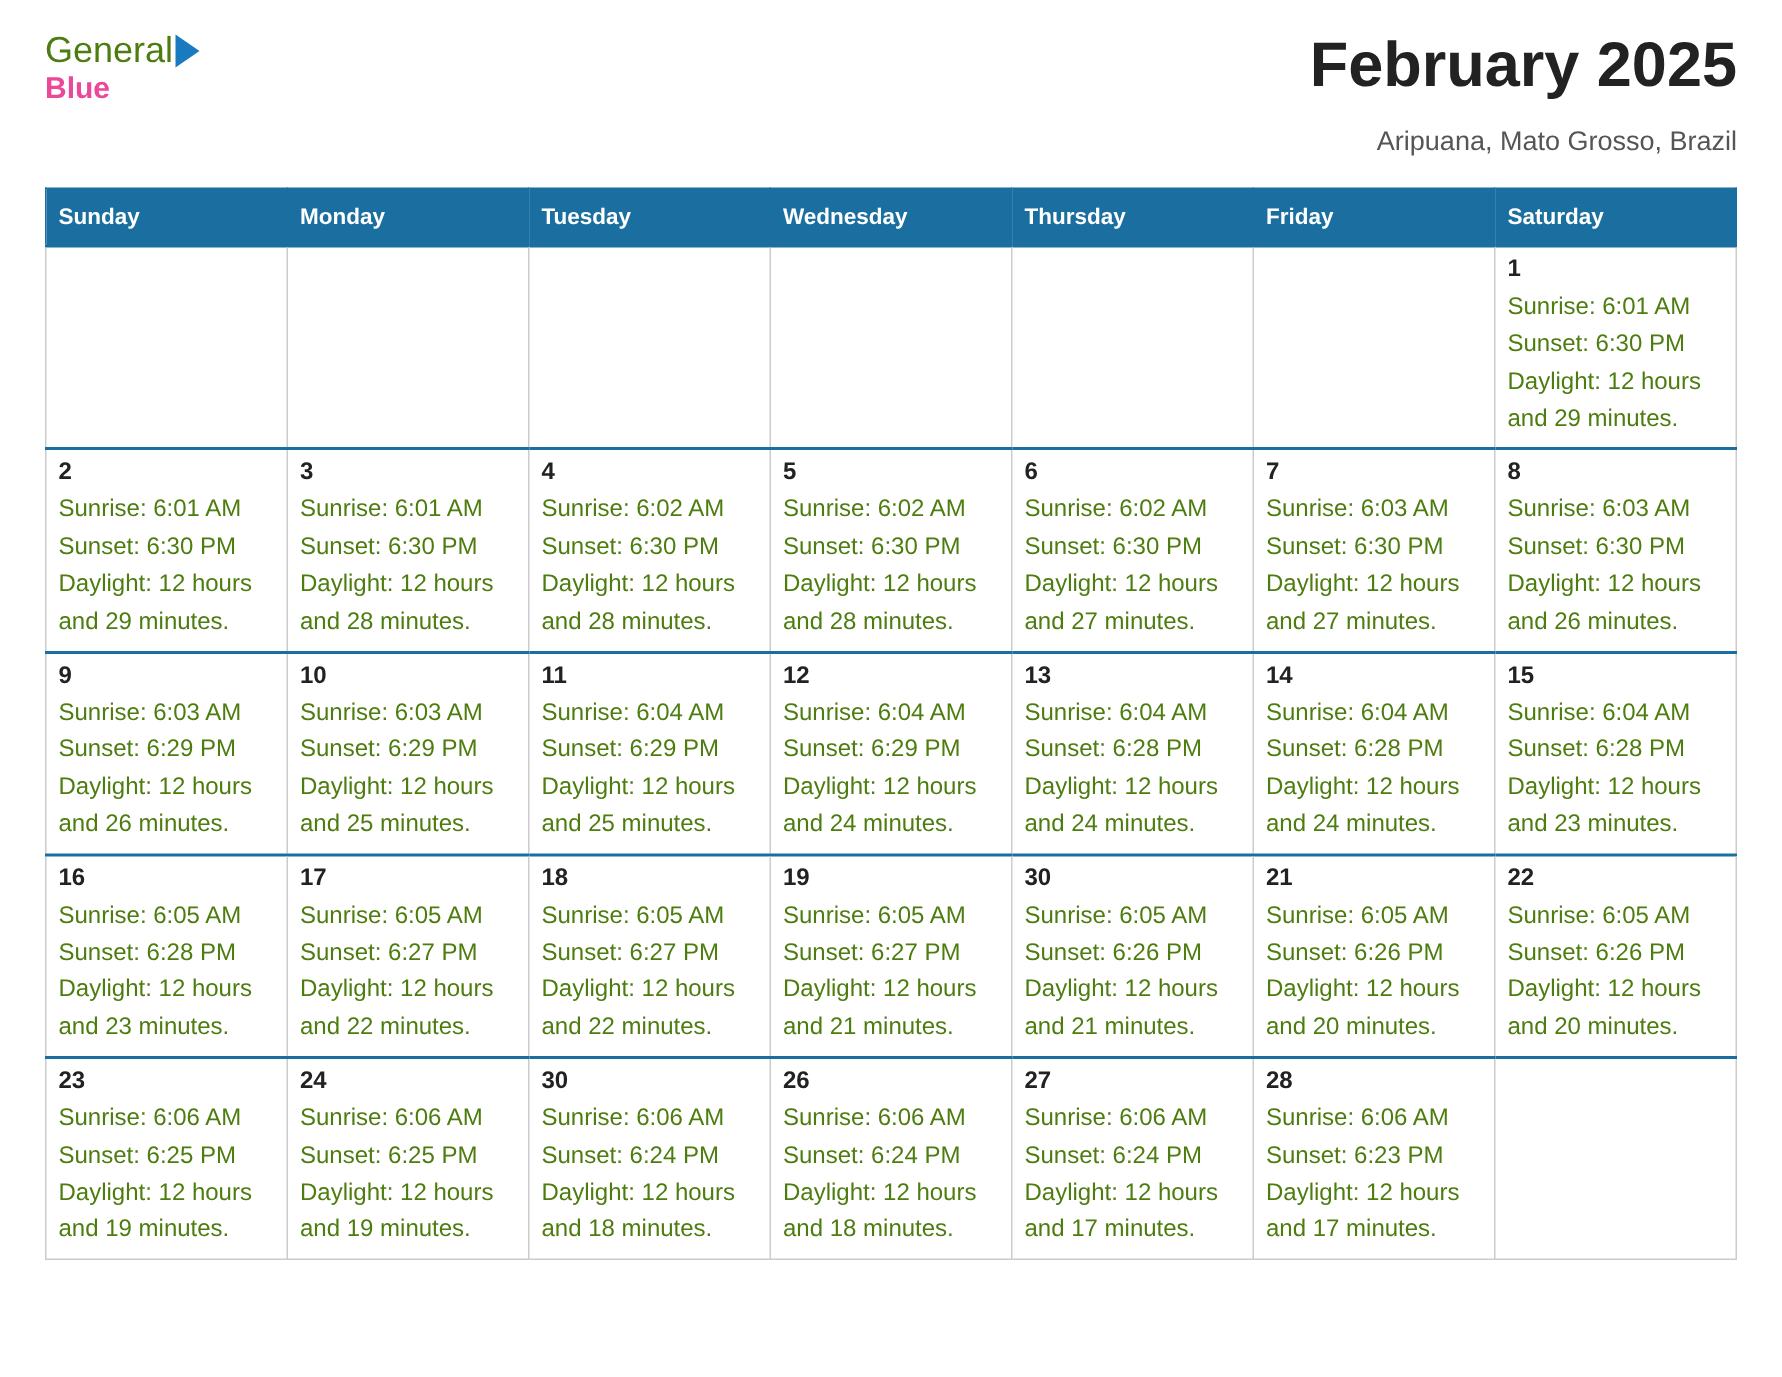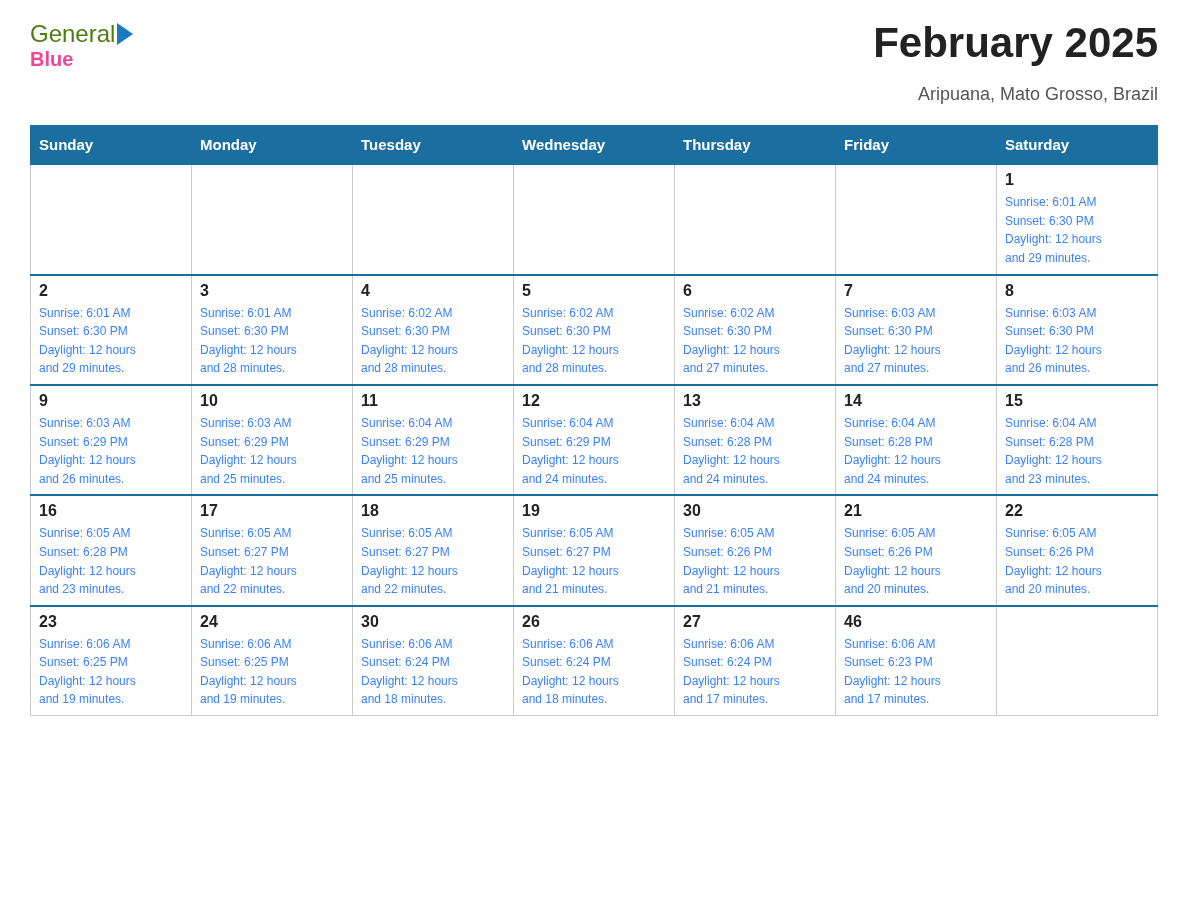--- a/index.html
+++ b/index.html
@@ -62,22 +62,22 @@
       border-top: 2px solid #1a6fa0;
     }
     .day-num {
       font-size: 16px;
       font-weight: bold;
       color: #222;
       display: block;
       margin-bottom: 4px;
     }
     .day-info {
-      font-size: 12px;
-      color: #3b82f6;
+      font-size: 16px;
+      color: #4d7c0f;
       line-height: 1.55;
     }
     .empty-cell {
       background: #f9f9f9;
     }
     .logo-row {
       display: flex;
       align-items: center;
     }
     .logo-text-general {
@@ -253,19 +253,19 @@
         </td>
         <td>
           <span class="day-num">26</span>
           <div class="day-info">Sunrise: 6:06 AM<br>Sunset: 6:24 PM<br>Daylight: 12 hours<br>and 18 minutes.</div>
         </td>
         <td>
           <span class="day-num">27</span>
           <div class="day-info">Sunrise: 6:06 AM<br>Sunset: 6:24 PM<br>Daylight: 12 hours<br>and 17 minutes.</div>
         </td>
         <td>
-          <span class="day-num">46</span>
+          <span class="day-num">28</span>
           <div class="day-info">Sunrise: 6:06 AM<br>Sunset: 6:23 PM<br>Daylight: 12 hours<br>and 17 minutes.</div>
         </td>
         <td class="empty-cell"></td>
       </tr>
     </tbody>
 </table>
 
 </body></html>

